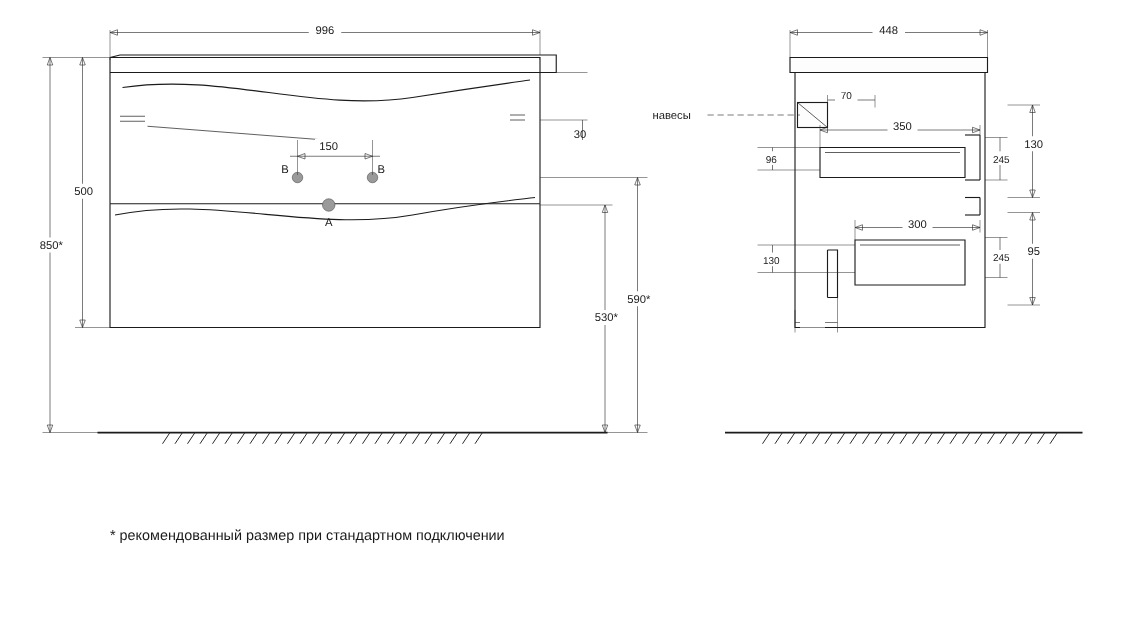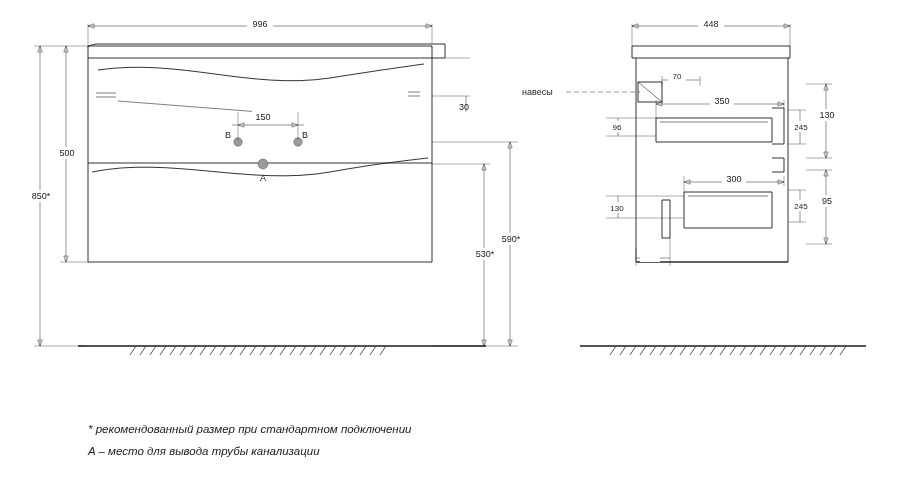--- a/index.html
+++ b/index.html
@@ -20,21 +20,20 @@
     left: 0;
     top: 0;
     width: 900px;
     height: 500px;
   }
   .legend {
     position: absolute;
     left: 88px;
     top: 418px;
     width: 520px;
-    font-style: italic;
   }
   .legend-line {
     font-size: 11.5px;
     line-height: 22px;
     color: #1b1b1b;
     white-space: nowrap;
   }
   text {
     font-family: "Liberation Sans", sans-serif;
     fill: #1b1b1b;
@@ -338,14 +337,13 @@
       <line x1="810" y1="355" x2="816" y2="346"></line>
         <line x1="820" y1="355" x2="826" y2="346"></line>
       <line x1="830" y1="355" x2="836" y2="346"></line>
         <line x1="840" y1="355" x2="846" y2="346"></line>
     </g>
   </g>
 </svg>
 
 <div class="legend">
   <div class="legend-line">* рекомендованный размер при стандартном подключении</div>
-  <div class="legend-line">A – место для вывода трубы канализации</div>
 </div>
 
 </body></html>

